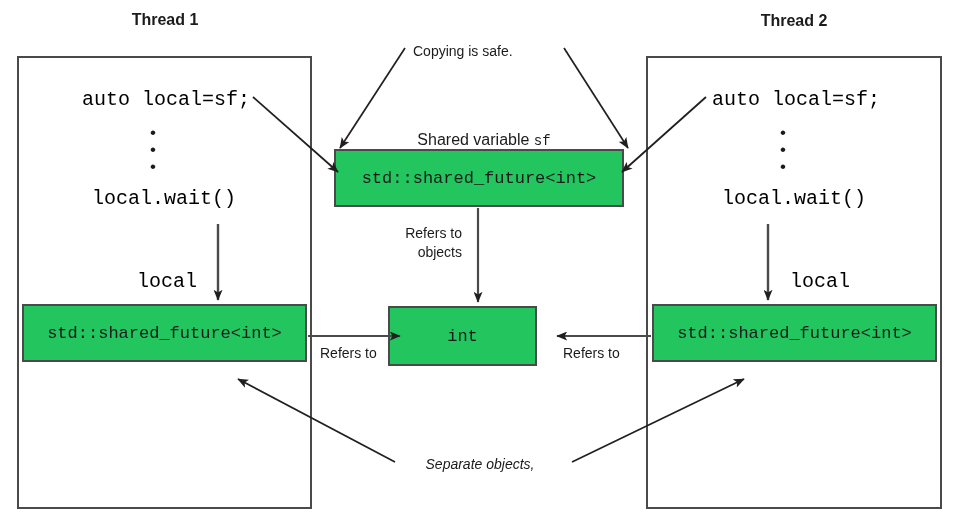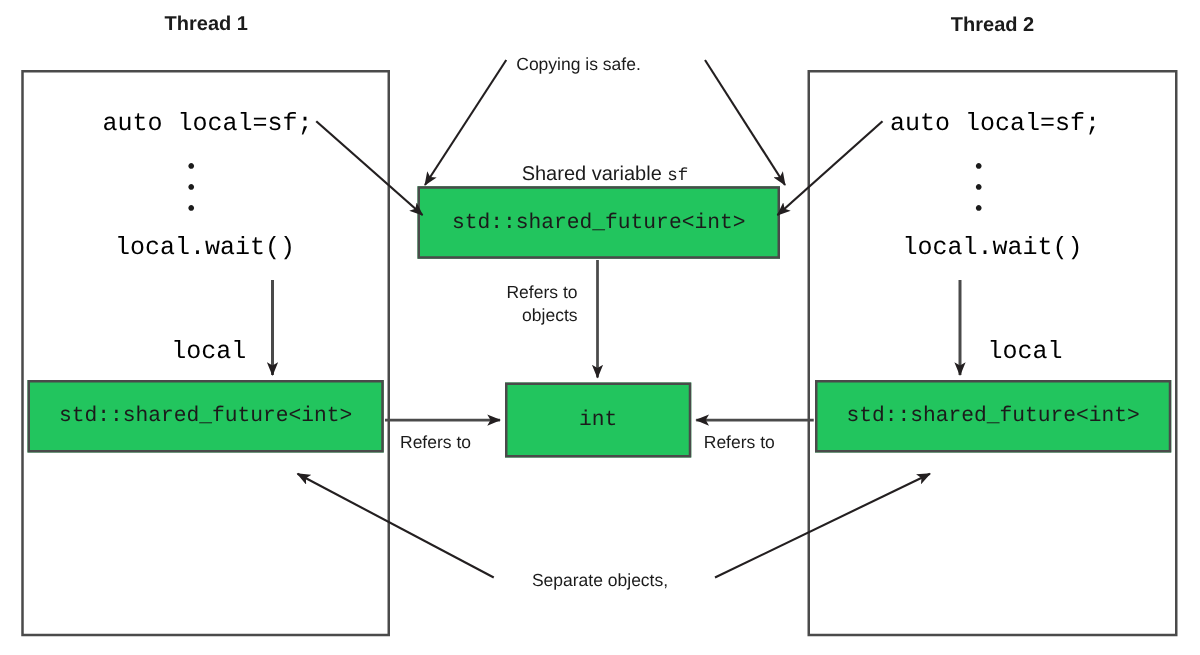--- a/index.html
+++ b/index.html
@@ -129,36 +129,36 @@
   <div class="obj-box" style="left:652px; top:304px; width:285px; height:58px;">
     <span class="code-inline">std::shared_future&lt;int&gt;</span>
   </div>
 
   <div class="annot center" style="left:374px; top:130px; width:220px; font-size:16px;"><span>Shared variable </span><span class="mono-sm">sf</span></div>
 
   <div class="obj-box" style="left:334px; top:149px; width:290px; height:58px;">
     <span class="code-inline">std::shared_future&lt;int&gt;</span>
   </div>
 
-  <div class="obj-box" style="left:404px; top:306px; width:149px; height:60px;">
+  <div class="obj-box" style="left:388px; top:306px; width:149px; height:60px;">
     <span class="code-inline">int</span>
   </div>
 
   <div class="annot" style="left:413px; top:42px;">Copying is safe.</div>
 
   <div class="annot right" style="left:330px; top:224px; width:132px;">
     <div>Refers to</div>
     <div>objects</div>
   </div>
 
   <div class="annot" style="left:320px; top:344px;">Refers to</div>
 
   <div class="annot" style="left:563px; top:344px;">Refers to</div>
 
-  <div class="annot center" style="left:385px; top:455px; width:190px;">
+  <div class="annot center" style="left:385px; top:455px; width:190px;font-style:italic;">
     <div>Separate objects,</div>
   </div>
 
   <svg id="wires" viewBox="0 0 960 524">
     <defs>
       <marker id="ah" markerWidth="11" markerHeight="9" refX="10.2" refY="4.5" orient="auto" markerUnits="userSpaceOnUse">
         <path d="M0,0 L11,4.5 L0,9 L2.6,4.5 Z" fill="#231f20"></path>
       </marker>
     </defs>
 

